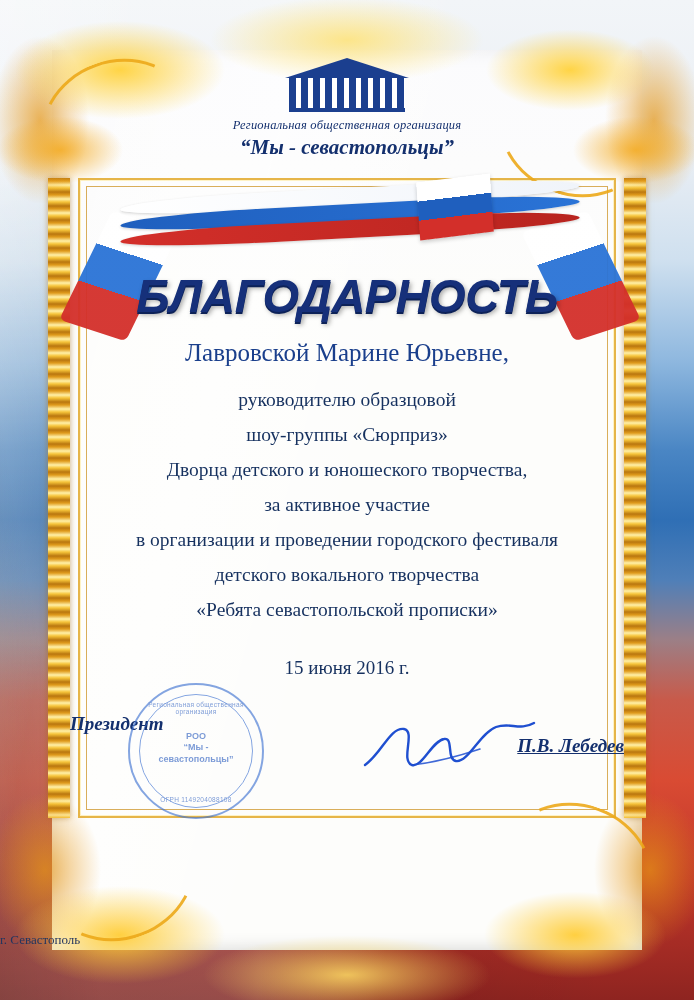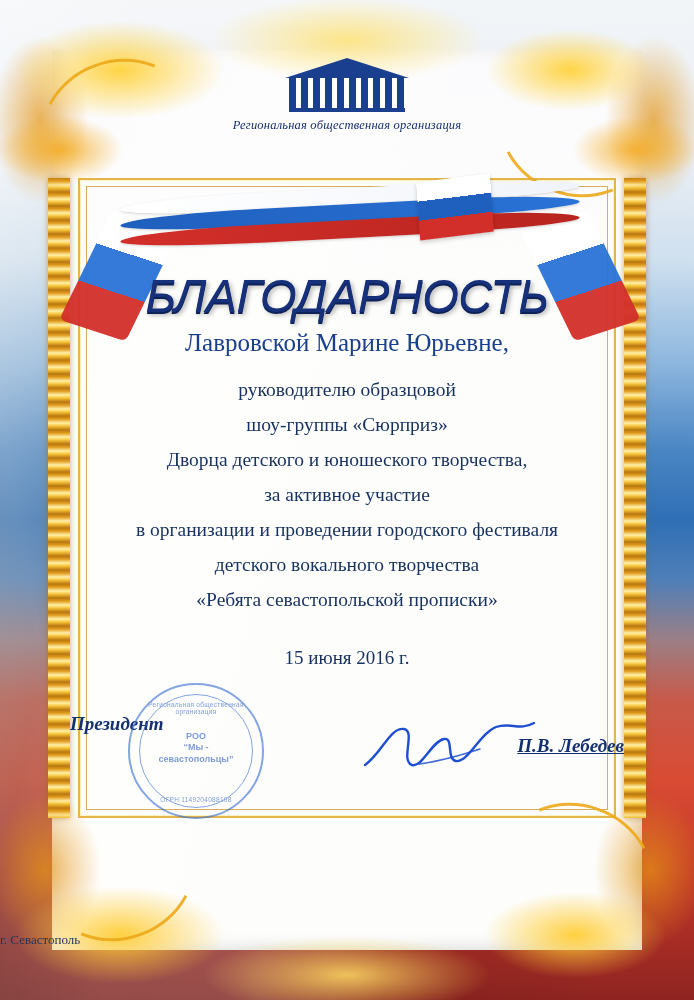--- a/index.html
+++ b/index.html
@@ -215,30 +215,30 @@
   
   .content {
     position: absolute;
     left: 70px;
     right: 70px;
     top: 272px;
     text-align: center;
   }
   .title {
     font-family: "Liberation Sans", sans-serif;
-    font-weight: normal;
+    font-weight: bold;
     font-style: italic;
     font-size: 47px;
     line-height: 1;
     letter-spacing: -0.5px;
     color: #16307a;
     text-shadow:
       0 2px 0 #0d2258,
       2px 3px 5px rgba(0,0,0,0.35);
-    margin-bottom: 10px;
+    margin-bottom: 20px;
   }
   .recipient {
     font-size: 25px;
     color: #1a3f8c;
     margin-bottom: 22px;
   }
   .line {
     font-size: 19.5px;
     color: #16315f;
     margin: 13px 0;
@@ -352,20 +352,21 @@
   <div class="leaf" style="right:40px; top:60px;  width:150px; height:130px; transform:rotate(200deg);"></div>
   <div class="leaf" style="left:40px;  bottom:60px;width:150px; height:130px; transform:rotate(160deg);"></div>
   <div class="leaf" style="right:40px; bottom:60px;width:150px;height:130px; transform:rotate(20deg);"></div>
 
   <div class="emblem">
     <div class="building">
       <div class="pediment"></div>
       <div class="colonnade"></div>
     </div>
     <div class="org-line1">Региональная общественная организация</div>
+    <div class="org-line2">“Мы - севастопольцы”</div>
   </div>
 
   <div class="ribbon">
     <div class="ribbon-tailL"></div>
     <div class="ribbon-tailR"></div>
     <div class="band white"></div>
     <div class="band blue"></div>
     <div class="band red"></div>
     <div class="flagpatch"></div>
   </div>

